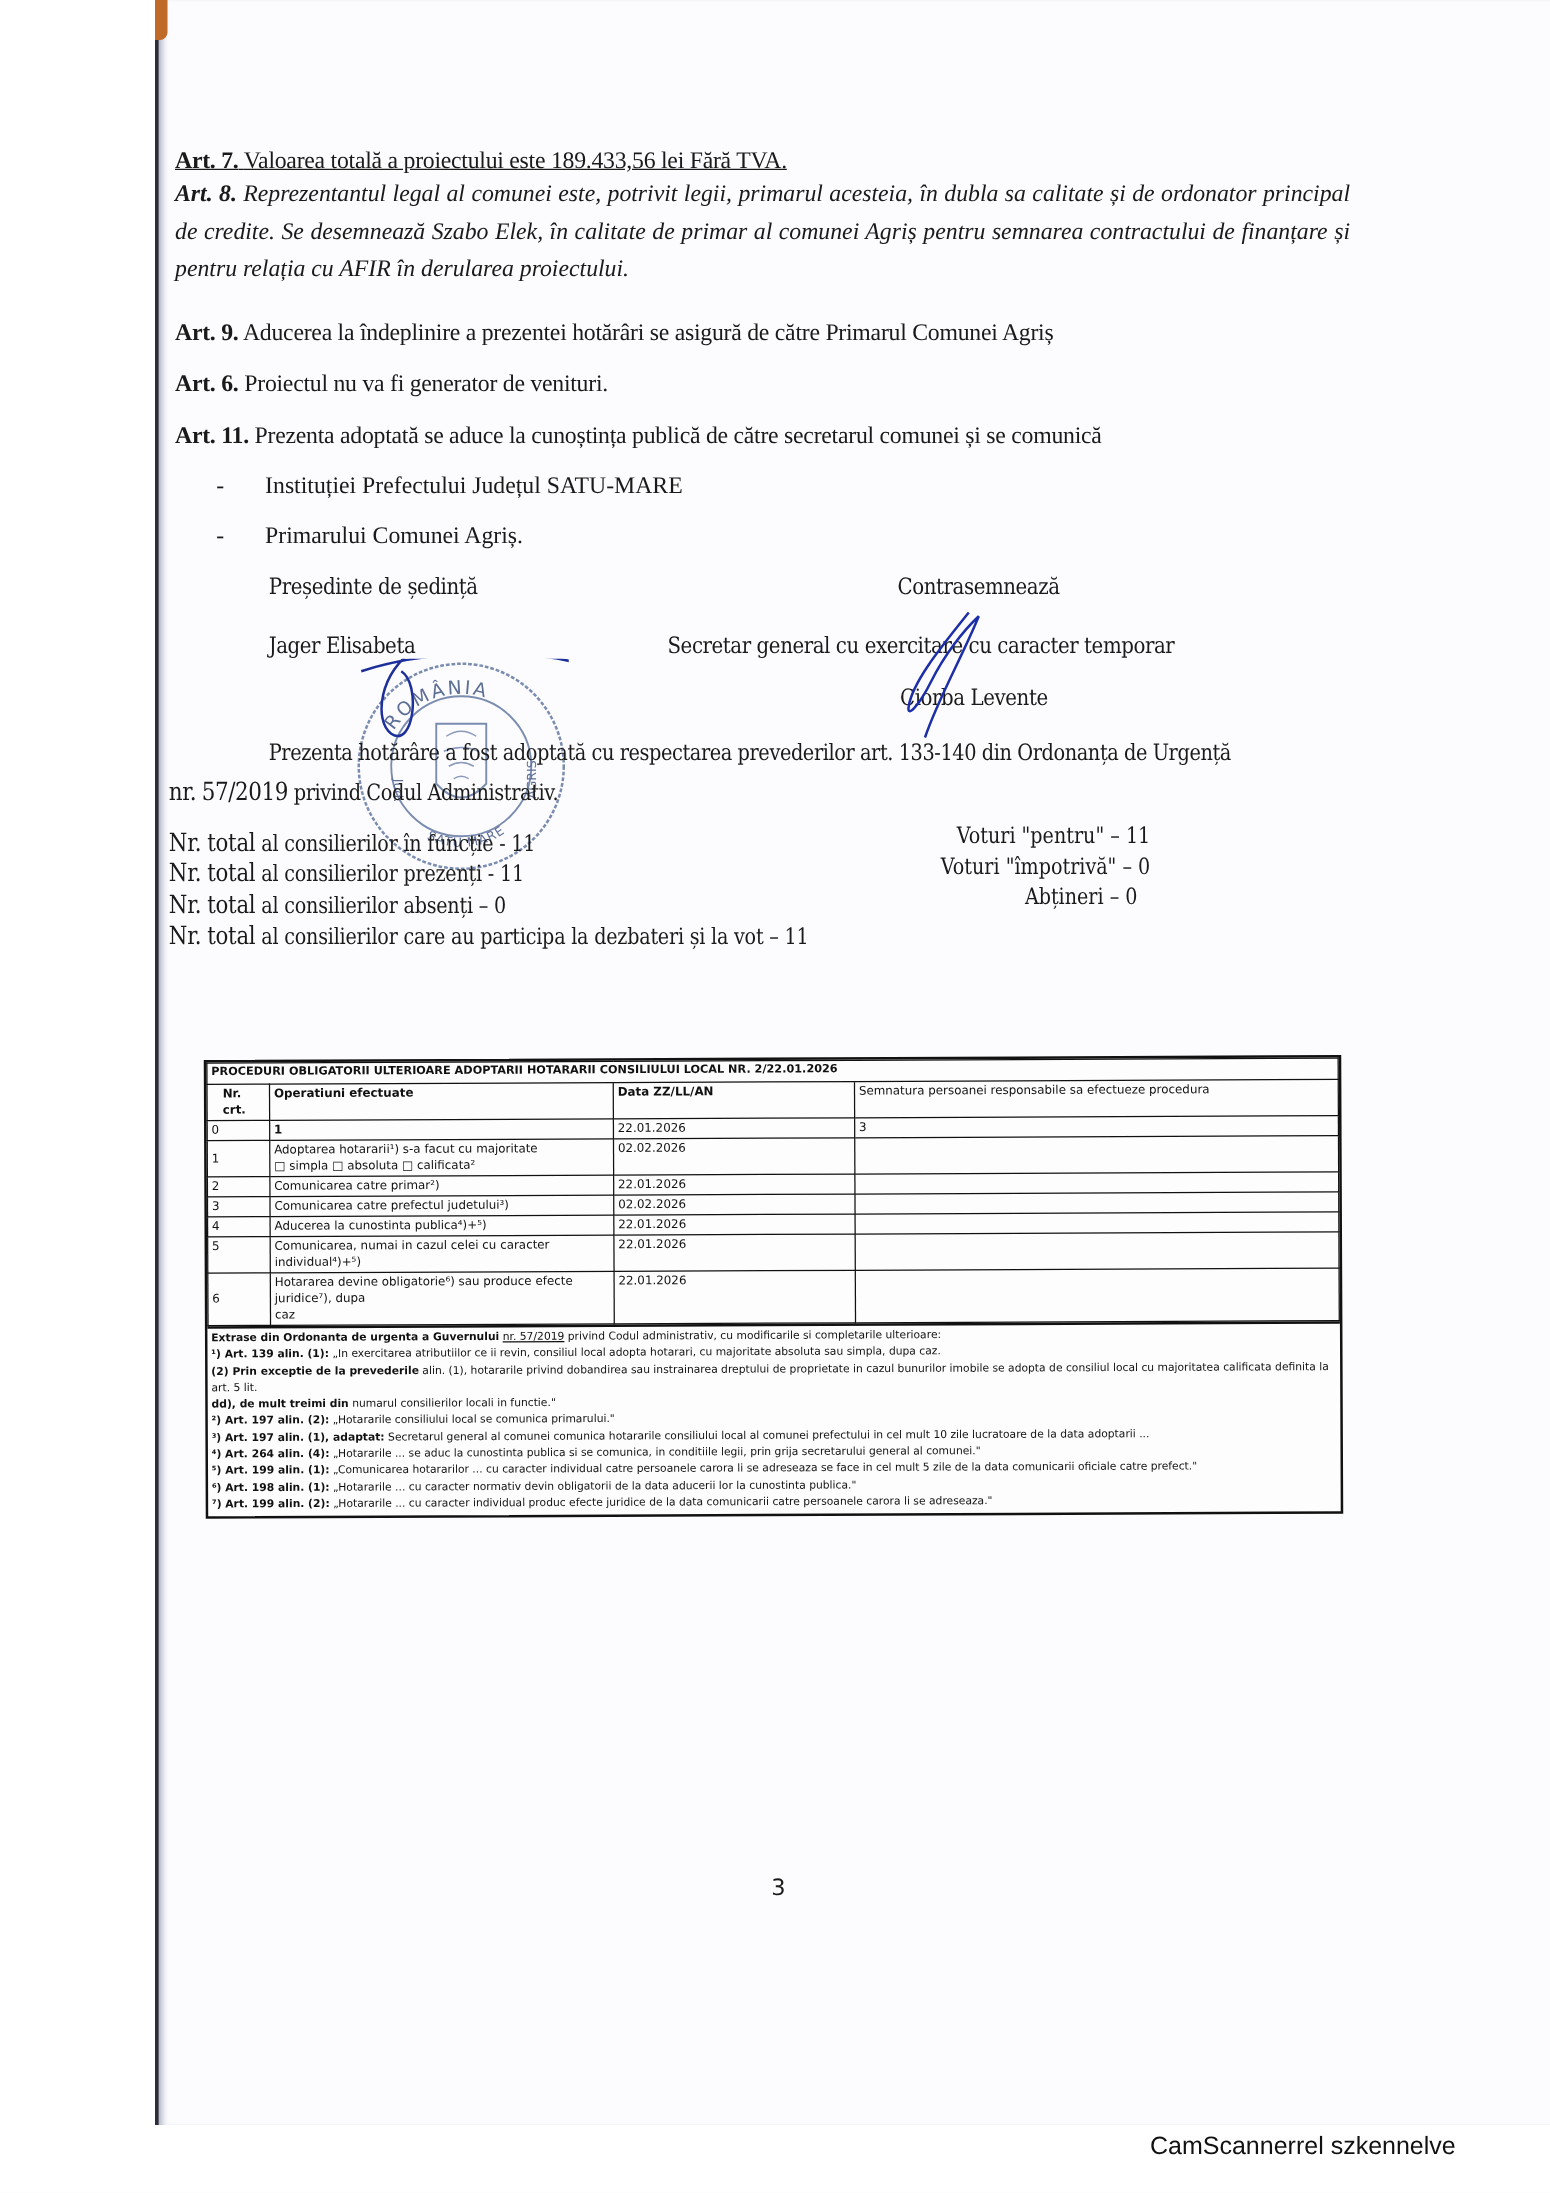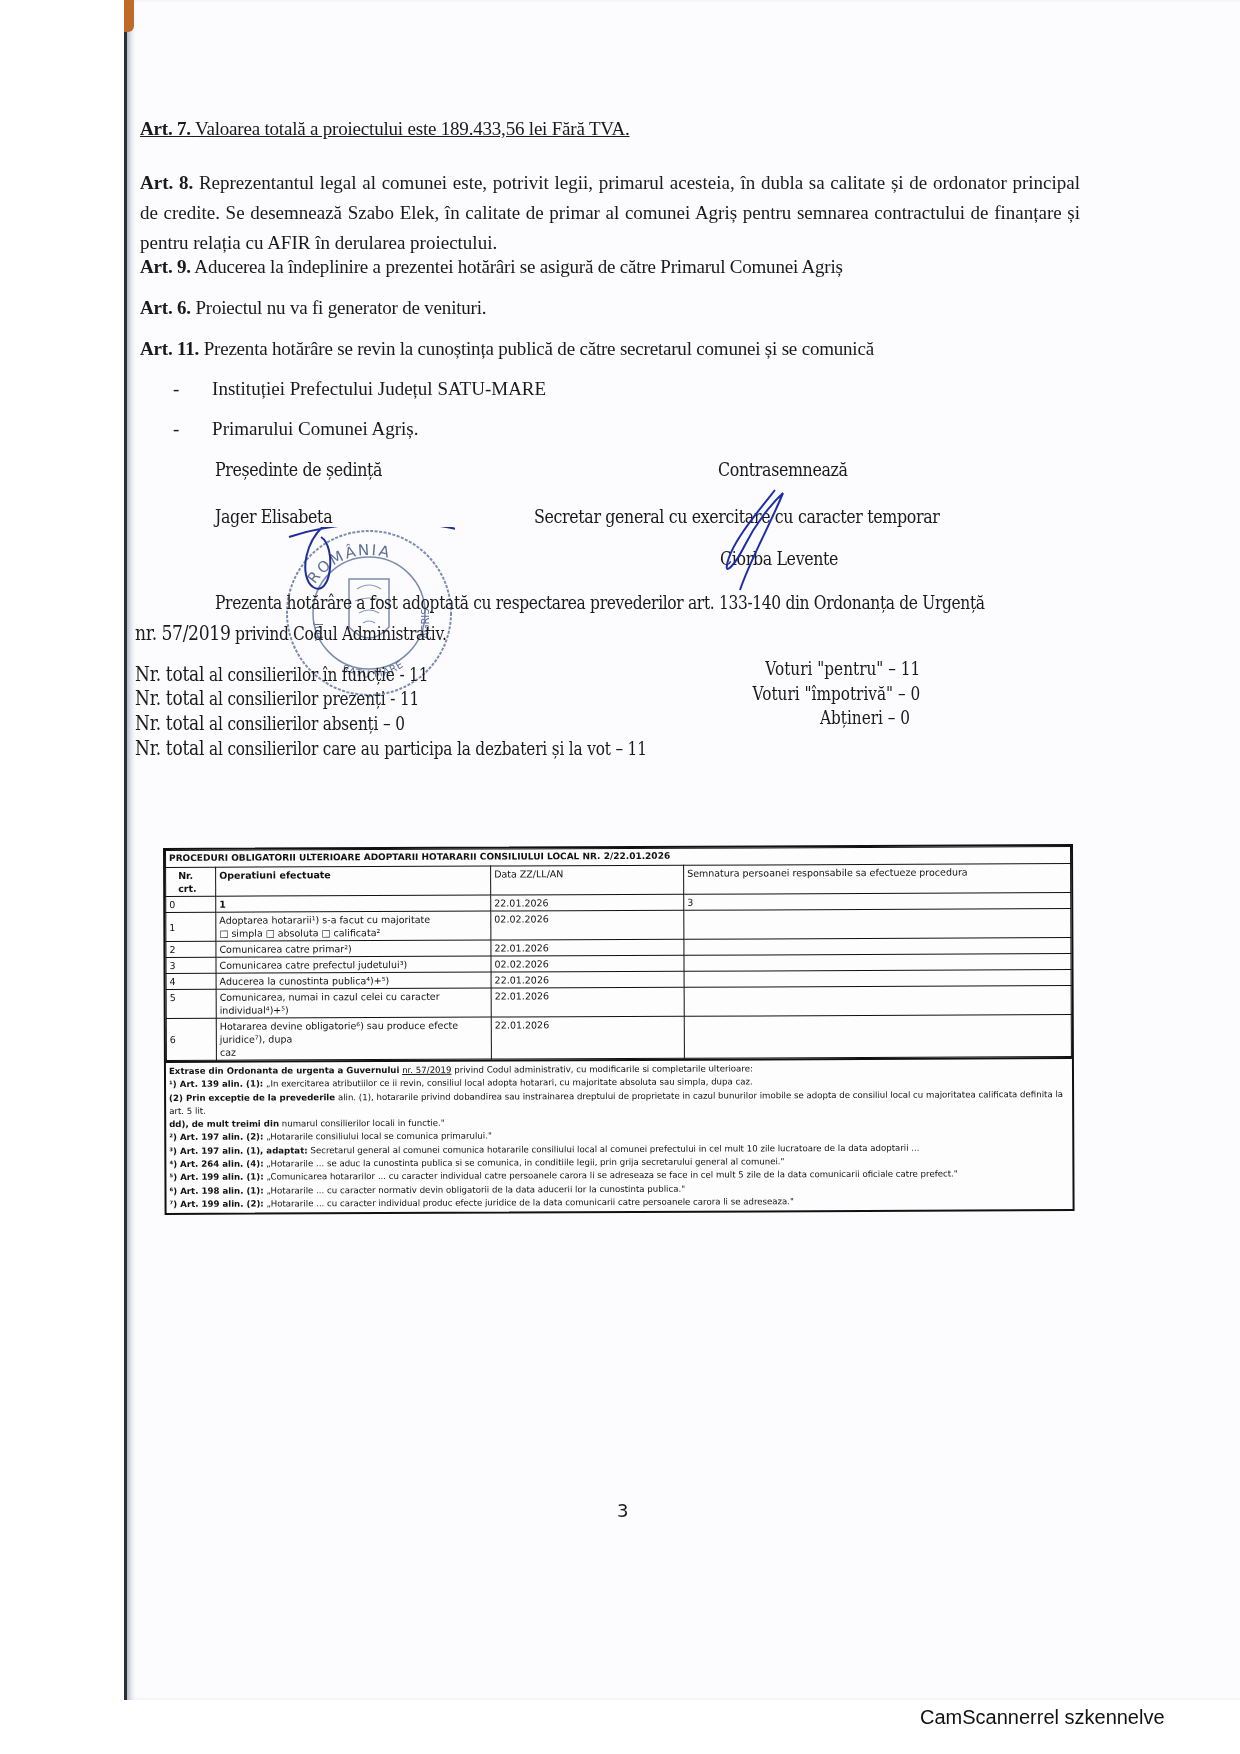--- a/index.html
+++ b/index.html
@@ -45,38 +45,38 @@
 <body>
 
 <div class="page"></div>
 <div class="page-corner"></div>
 
 <div class="abs serif art" style="left:140px; top:118px;text-decoration:underline;">
   <b>Art. 7.</b>
   <span>Valoarea totală a proiectului este  189.433,56  lei Fără TVA.</span>
 </div>
 
-<div class="para serif" style="left:140px; top:168px; width:940px;">
+<div class="para serif" style="left:140px; top:141px; width:940px;font-style:italic;">
   <b>Art. 8.</b>
   <span>Reprezentantul legal al comunei este, potrivit legii, primarul acesteia, în dubla sa calitate și de ordonator principal de credite. Se desemnează Szabo Elek, în calitate de primar al comunei Agriș pentru semnarea contractului de finanțare și pentru relația cu AFIR în derularea proiectului.</span>
 </div>
 
 <div class="abs serif art" style="left:140px; top:256px;">
   <b>Art. 9.</b>
   <span>Aducerea la îndeplinire a prezentei hotărâri se asigură de către Primarul Comunei Agriș</span>
 </div>
 
 <div class="abs serif art" style="left:140px; top:297px;">
   <b>Art. 6.</b>
   <span>Proiectul nu va fi generator de venituri.</span>
 </div>
 
 <div class="abs serif art" style="left:140px; top:338px;">
   <b>Art. 11.</b>
-  <span>Prezenta hotărâre se revin la cunoștința publică de către secretarul comunei și se comunică</span>
+  <span>Prezenta adoptată se aduce la cunoștința publică de către secretarul comunei și se comunică</span>
 </div>
 
 <div class="abs serif bullet-dash" style="left:173px; top:378px;text-align:right;">
   <span>-</span>
   <span style="margin-left:28px;">Instituției Prefectului Județul  SATU-MARE</span>
 </div>
 <div class="abs serif bullet-dash" style="left:173px; top:418px;">
   <span>-</span>
   <span style="margin-left:28px;">Primarului Comunei Agriș.</span>
 </div>
@@ -146,21 +146,21 @@
 
 <div class="tbl">
   <table>
     <tbody>
         <tr>
       <td colspan="4" class="title">PROCEDURI OBLIGATORII ULTERIOARE ADOPTARII HOTARARII CONSILIULUI LOCAL NR. 2/22.01.2026</td>
     </tr>
     <tr class="hdr">
       <td style="width:34px;padding-left:12px;">Nr. crt.</td>
       <td style="width:268px;">Operatiuni efectuate</td>
-      <td style="width:186px; font-weight:normal;">Data ZZ/LL/AN</td>
+      <td style="width:186px; font-weight:bold;">Data ZZ/LL/AN</td>
       <td style="font-weight:normal;">Semnatura persoanei responsabile sa efectueze procedura</td>
     </tr>
     <tr>
       <td>0</td>
       <td style="font-weight:bold;">1</td>
       <td>22.01.2026</td>
       <td>3</td>
     </tr>
     <tr>
       <td style="vertical-align:middle;">1</td>

